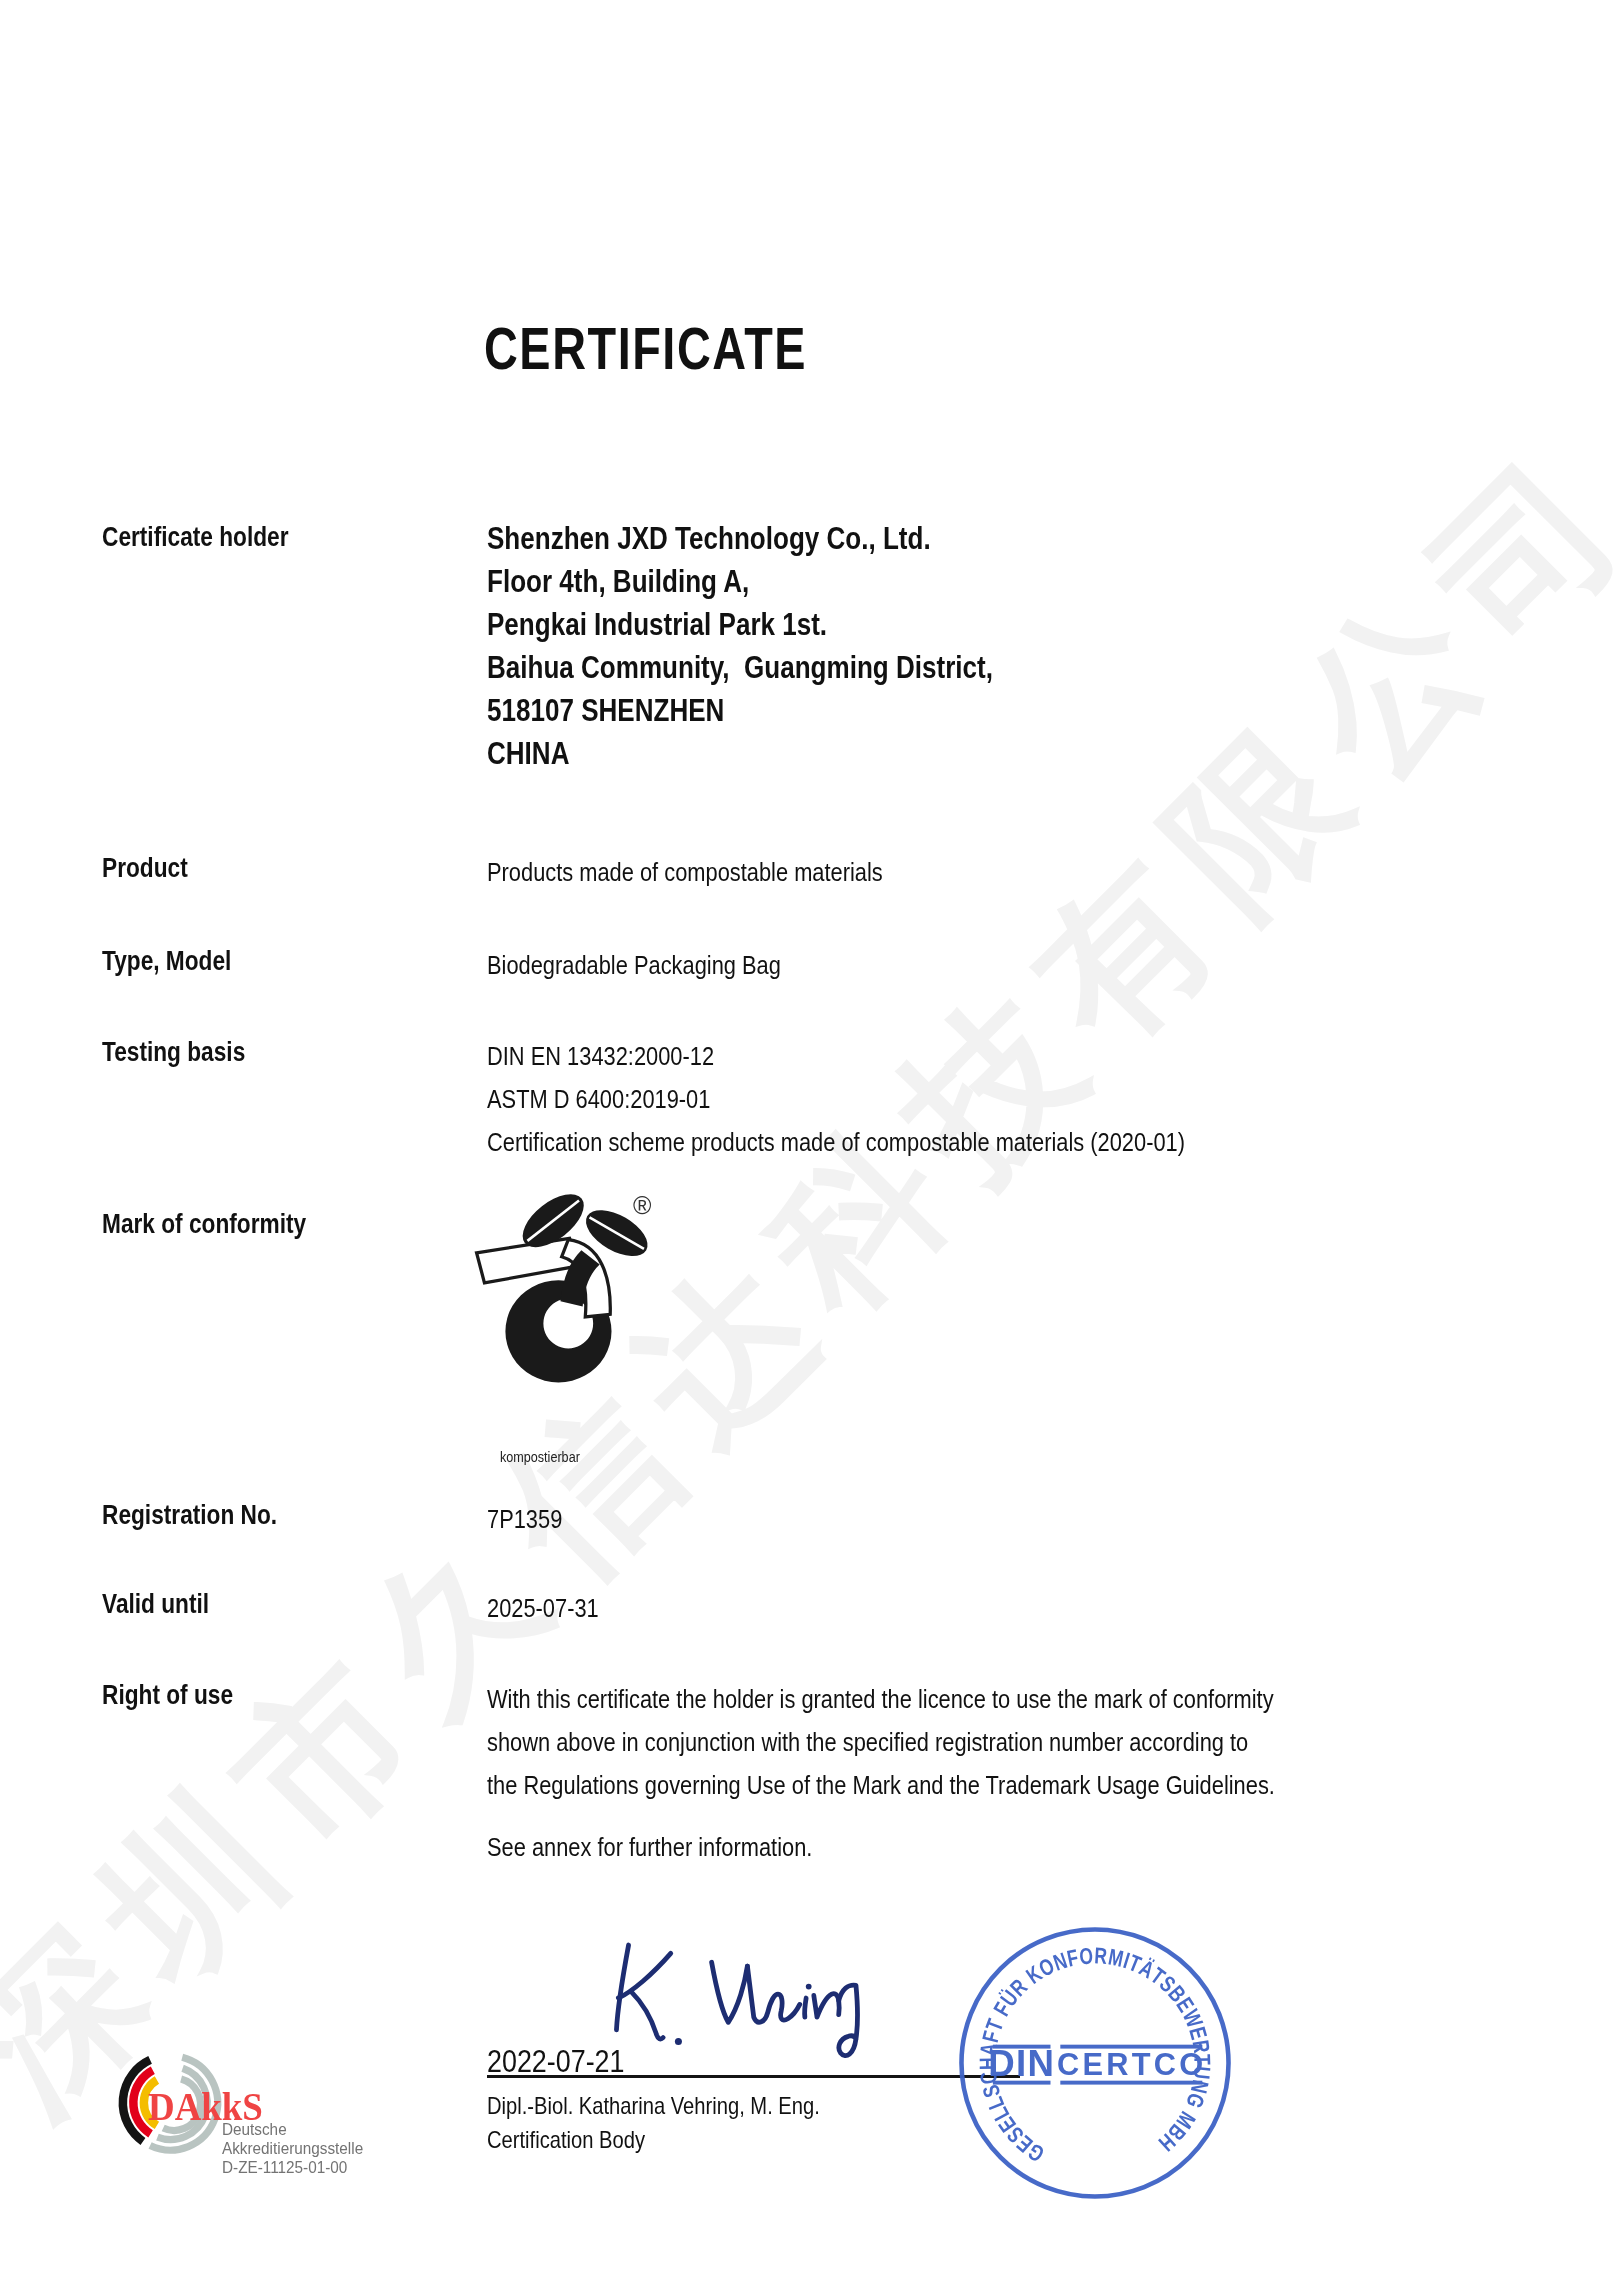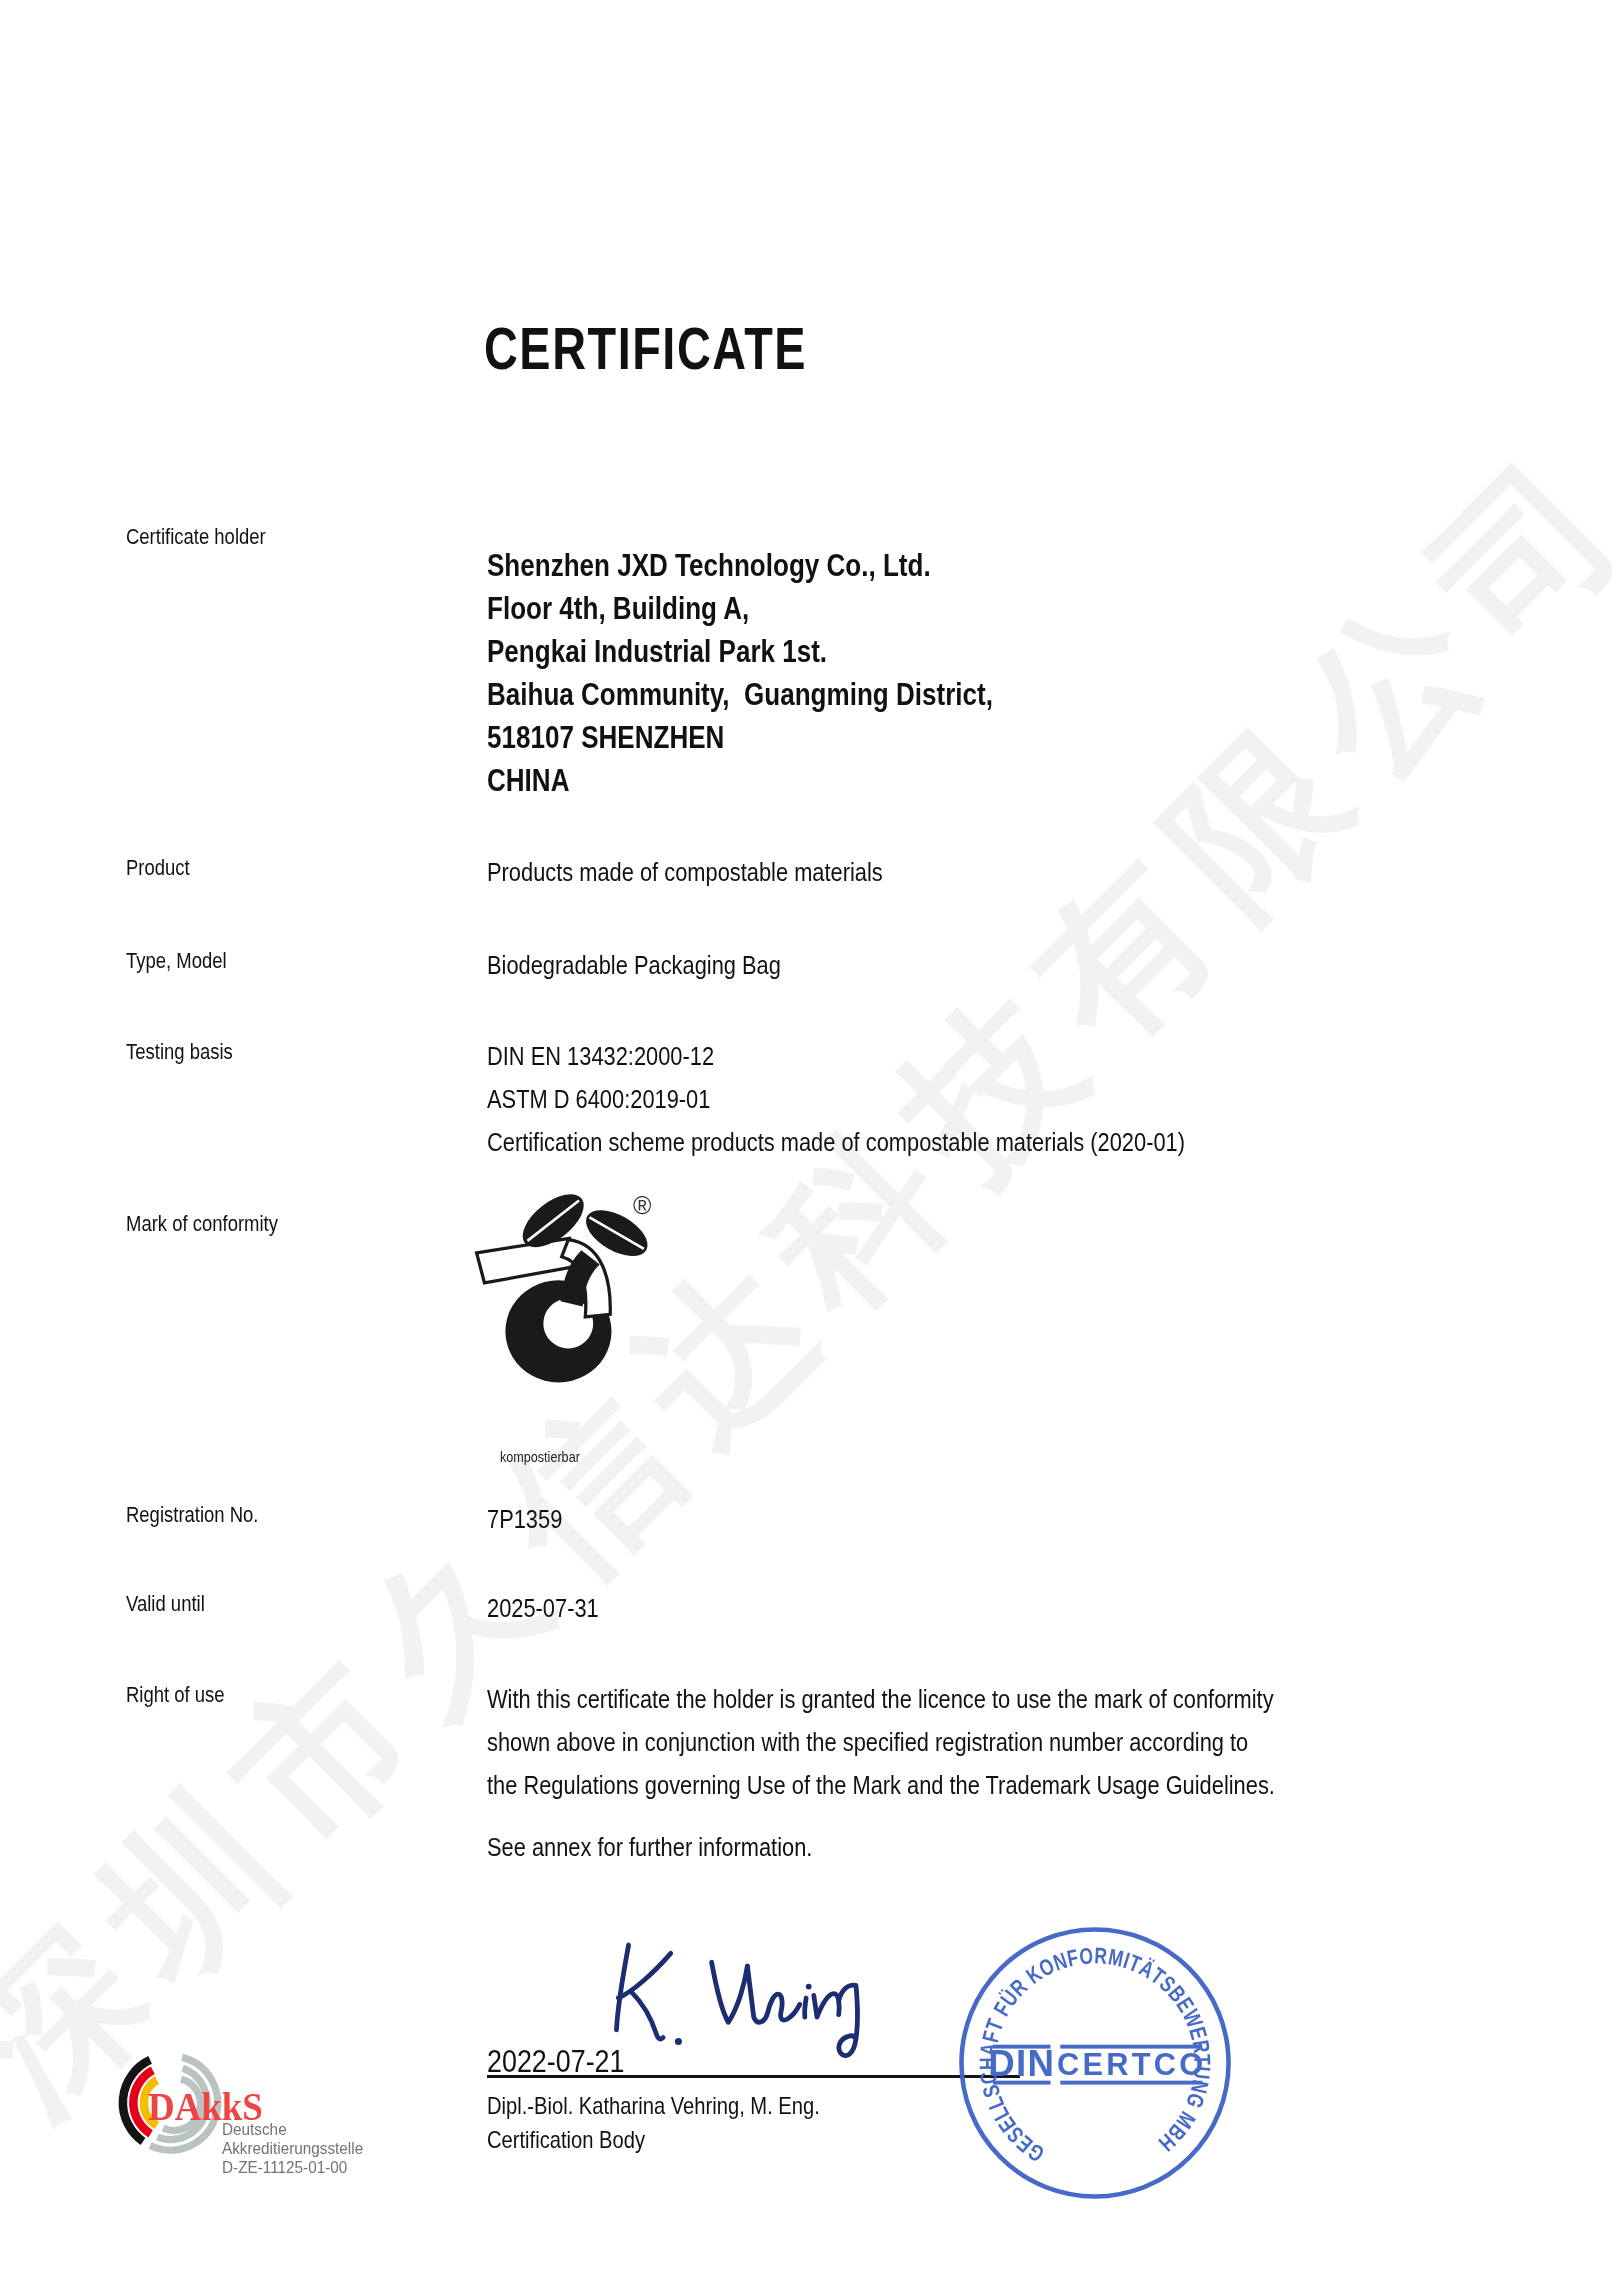--- a/index.html
+++ b/index.html
@@ -30,23 +30,23 @@
     z-index:0;
   }
   .content{position:absolute;inset:0;z-index:1;}
 
   .doc-title{
     left:484px;top:302px;
     font-size:60px;font-weight:700;letter-spacing:2px;line-height:94px;
   }
   .doc-title .cond{transform:scaleX(0.78);}
 
-  .lbl{left:126px;font-size:22px;font-weight:400;line-height:34px;}
+  .lbl{left:102px;font-size:27px;font-weight:700;line-height:34px;}
   .val{left:487px;font-size:26px;font-weight:400;line-height:43px;}
-  .val.bold{font-weight:700;font-size:31px;margin-top:27px;}
+  .val.bold{font-weight:700;font-size:31px;}
 
   .caption{
     left:500px;top:1449px;
     font-size:14px;color:#222;
   }
   .regsym{
     left:633px;top:1191px;
     font-size:25px;color:#333;
   }
   .sig-date{left:487px;top:2043px;font-size:32px;}

